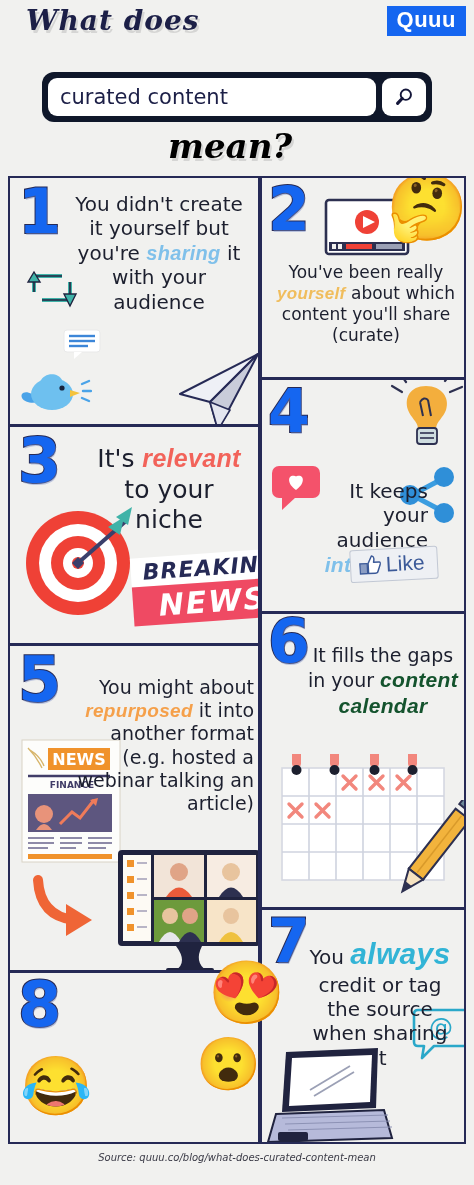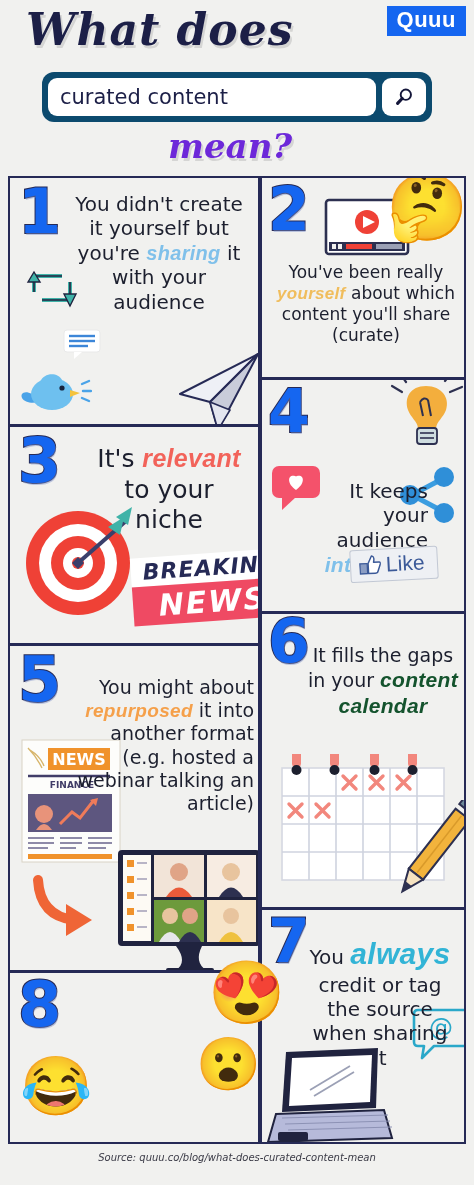--- a/index.html
+++ b/index.html
@@ -18,48 +18,48 @@
     position:absolute;right:8px;top:6px;
     background:#1566f0;color:#ffffff;
     font-weight:bold;font-size:22px;letter-spacing:.5px;
     padding:2px 10px 4px 10px;line-height:1.1;
     font-family:"Liberation Sans", sans-serif;
   }
   .head-line1{
     position:absolute;left:26px;top:4px;
     font-family:"DejaVu Serif", serif;
     font-style:italic;font-weight:bold;
-    font-size:44px;color:#1c1f47;
+    font-size:28px;color:#1c1f47;
     letter-spacing:1px;
     text-shadow:2px 3px 0 rgba(150,150,150,.30);
   }
   .searchbar{
     position:absolute;left:42px;top:72px;
     width:390px;height:50px;
-    background:#0c4a6e;border-radius:12px;
+    background:#0f172a;border-radius:12px;
     display:flex;align-items:center;
     padding:0 6px;box-sizing:border-box;
     gap:6px;
   }
   .search-field{
     flex:1;height:38px;background:#ffffff;border-radius:9px;
     display:flex;align-items:center;padding:0 12px;box-sizing:border-box;
     font-size:21px;color:#1c1f47;
     font-family:"DejaVu Sans", sans-serif;
     white-space:nowrap;overflow:hidden;
   }
   .search-btn{
     width:44px;height:38px;background:#ffffff;border-radius:9px;
     display:flex;align-items:center;justify-content:center;
   }
   .head-line2{
     position:absolute;left:168px;top:126px;
     font-family:"DejaVu Serif", serif;
     font-style:italic;font-weight:bold;
-    font-size:34px;color:#6d28d9;
+    font-size:34px;color:#000000;
     text-shadow:2px 3px 0 rgba(150,150,150,.30);
   }
 
   
   .grid{position:absolute;left:8px;top:176px;width:458px;height:968px;}
   .col{position:absolute;top:0;}
   .col-left{left:0;width:252px;}
   .col-right{left:252px;width:206px;}
 
   .cell{

